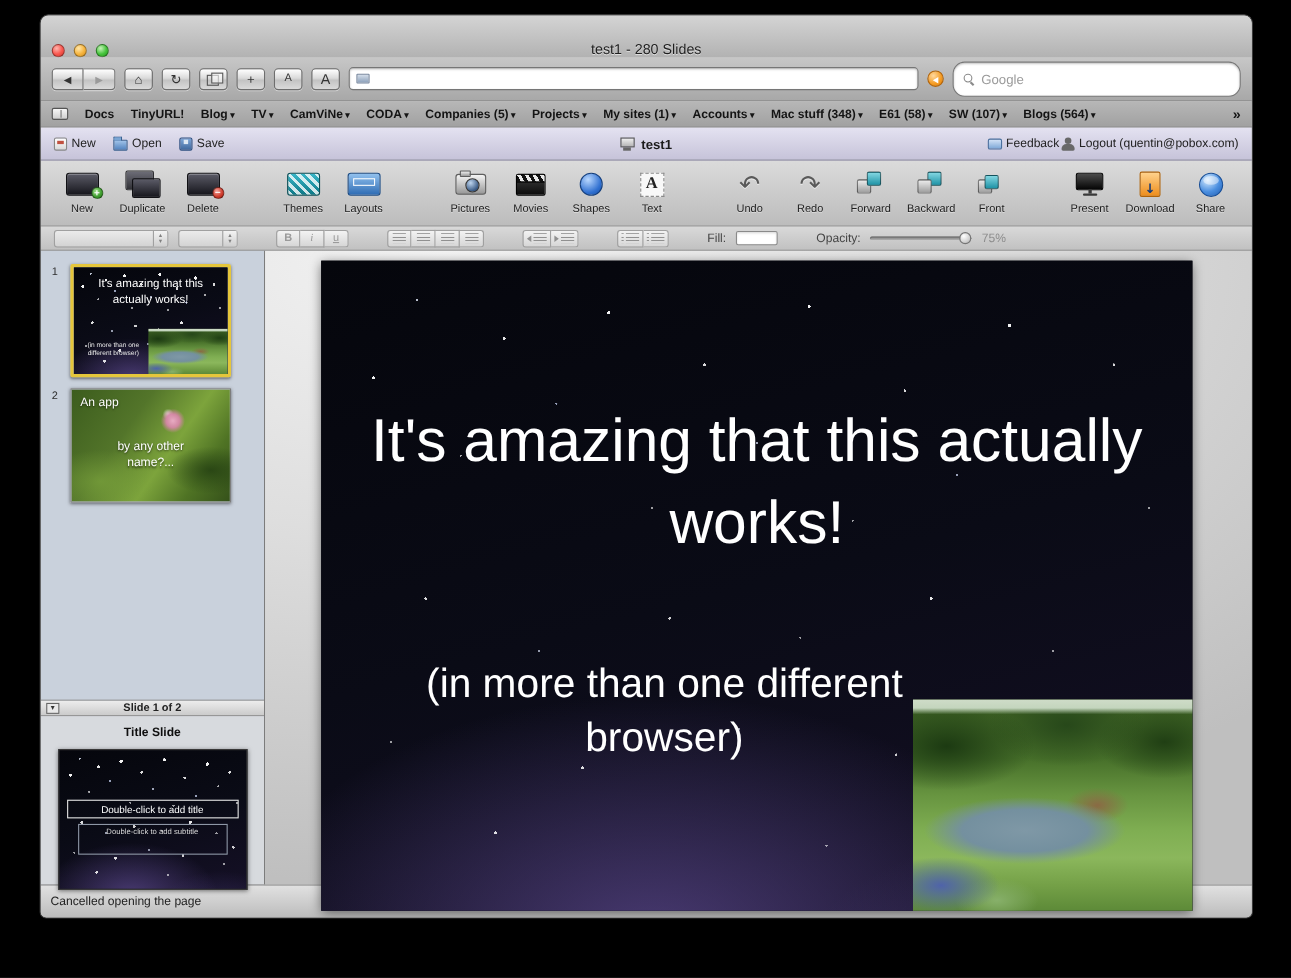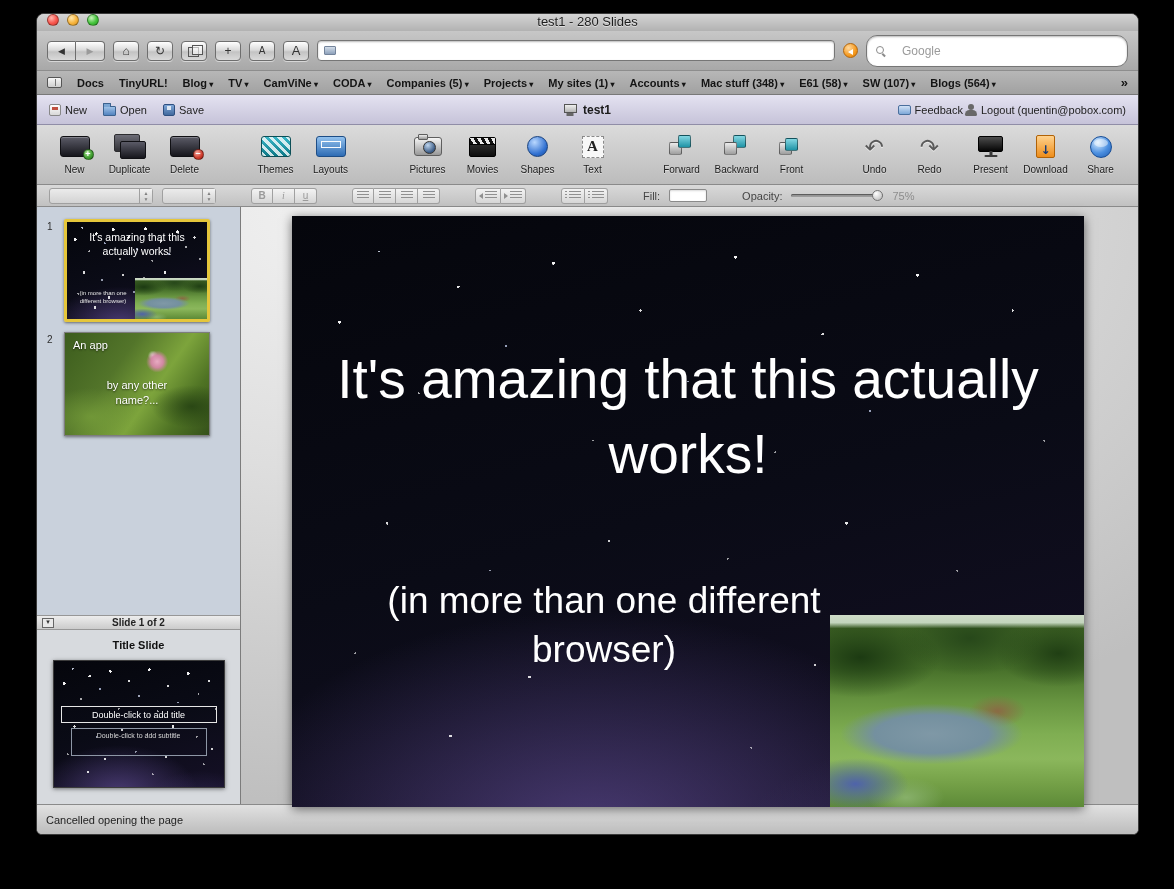--- a/index.html
+++ b/index.html
@@ -4,21 +4,21 @@
 <style>
   *{box-sizing:border-box;margin:0;padding:0}
   html,body{width:1174px;height:889px}
   body{background:#000;font-family:"Liberation Sans",sans-serif;position:relative;overflow:hidden}
 
   .window{position:absolute;left:36px;top:13px;width:1103px;height:822px;border-radius:8px 8px 6px 6px;
     background:#ccc;border:1px solid #3a3a3a;box-shadow:0 12px 34px rgba(0,0,0,.75);
     display:flex;flex-direction:column;overflow:hidden}
 
   
-  .titlebar{height:17px;background:linear-gradient(#d4d4d4,#b2b2b2);display:flex;align-items:flex-start;position:relative;flex:0 0 auto}
+  .titlebar{height:38px;background:linear-gradient(#d4d4d4,#b2b2b2);display:flex;align-items:flex-end;position:relative;flex:0 0 auto}
   .lights{display:flex;gap:8px;margin-left:10px;z-index:2}
   .light{width:12px;height:12px;border-radius:50%;border:1px solid rgba(0,0,0,.35)}
   .light.red{background:radial-gradient(circle at 35% 30%,#ffb6ae,#f9564e 55%,#cf3b30)}
   .light.yellow{background:radial-gradient(circle at 35% 30%,#ffe8ae,#f7b43d 55%,#d08f20)}
   .light.green{background:radial-gradient(circle at 35% 30%,#c8f2ba,#45c43c 55%,#289a20)}
   .wtitle{position:absolute;left:0;right:0;text-align:center;font-size:13px;color:#1e1e1e;text-shadow:0 1px 0 rgba(255,255,255,.55)}
 
   
   .navbar{height:40px;background:linear-gradient(#c7c7c7,#a8a8a8);display:flex;align-items:center;padding:0 10px;gap:8px;border-bottom:1px solid #8d8d8d;flex:0 0 auto}
   .btn{height:20px;min-width:26px;border:1px solid #6e6e6e;border-radius:4px;
@@ -29,21 +29,21 @@
   .seg .btn.last{border-radius:0 4px 4px 0;border-left:none;width:29px;font-size:9px;color:#9a9a9a}
   .webclip{position:relative;width:13px;height:11px}
   .webclip::before{content:"";position:absolute;left:0;top:2px;width:9px;height:8px;border:1px solid #555}
   .webclip::after{content:"";position:absolute;left:4px;top:0;width:9px;height:8px;border:1px solid #555;background:rgba(255,255,255,.6)}
   .urlfield{flex:1;height:21px;border:1px solid #767676;border-radius:4px;background:#fff;display:flex;align-items:center;padding:0 6px;gap:5px;box-shadow:inset 0 1px 2px rgba(0,0,0,.28)}
   .favicon{width:12px;height:9px;border:1px solid #74849b;border-radius:1px;background:linear-gradient(#d3dde9,#8da1bb);flex:0 0 auto}
   .urlfield input{flex:1;border:0;outline:0;background:transparent;font-size:12px;color:#111;font-family:inherit}
   .snapback{width:15px;height:15px;border-radius:50%;border:1px solid #b2650c;flex:0 0 auto;position:relative;
     background:radial-gradient(circle at 35% 30%,#ffd9a0,#f59a1f 60%,#d97c0b)}
   .snapback::after{content:"";position:absolute;left:4px;top:5px;width:0;height:0;border-top:3px solid transparent;border-bottom:3px solid transparent;border-right:5px solid #fff}
-  .searchfield{width:262px;height:21px;border:1px solid #767676;border-radius:11px;background:#fff;display:flex;align-items:center;padding:15px 9px;gap:16px;box-shadow:inset 0 1px 2px rgba(0,0,0,.28)}
+  .searchfield{width:262px;height:21px;border:1px solid #767676;border-radius:11px;background:#fff;display:flex;align-items:center;padding:15px 9px;gap:6px;box-shadow:inset 0 1px 2px rgba(0,0,0,.28)}
   .mag{width:10px;height:10px;position:relative;flex:0 0 auto}
   .mag::before{content:"";position:absolute;left:0;top:0;width:6px;height:6px;border:1.5px solid #8b8b8b;border-radius:50%}
   .mag::after{content:"";position:absolute;left:7px;top:7px;width:4px;height:1.6px;background:#8b8b8b;transform:rotate(45deg);transform-origin:0 0}
   .searchfield input{flex:1;border:0;outline:0;background:transparent;font-size:12px;color:#333;font-family:inherit}
   .searchfield input::placeholder{color:#9b9b9b}
 
   
   .bookmarksbar{height:24px;background:linear-gradient(#b7b7b7,#a1a1a1);border-bottom:1px solid #787878;display:flex;align-items:center;padding:0 10px;gap:15px;font-size:11px;font-weight:bold;color:#141414;white-space:nowrap;flex:0 0 auto}
   .bookicon{width:15px;height:11px;border:1px solid #555;border-radius:2px;background:linear-gradient(#f7f7f7,#cfcfcf);position:relative;flex:0 0 auto}
   .bookicon::after{content:"";position:absolute;left:50%;top:1px;bottom:1px;width:1px;background:#777}
@@ -394,20 +394,30 @@
           </span>
         <span class="tlabel">Shapes</span>
       </div>
       <div class="titem">
         <span class="ticon">
             <span class="texticon"></span>
           </span>
         <span class="tlabel">Text</span>
       </div>
     </div>
+    <div class="tgroup">
+      <div class="titem">
+        <span class="ticon undoicon"></span>
+        <span class="tlabel">Undo</span>
+      </div>
+      <div class="titem">
+        <span class="ticon redoicon"></span>
+        <span class="tlabel">Redo</span>
+      </div>
+    </div>
     <div class="tgroup tg4">
       <div class="titem">
         <span class="ticon">
             <span class="arr fwd">
               <span class="sq gray"></span>
               <span class="sq teal"></span>
             </span>
           </span>
         <span class="tlabel">Forward</span>
       </div>
@@ -421,30 +431,20 @@
         <span class="tlabel">Backward</span>
       </div>
       <div class="titem">
         <span class="ticon">
             <span class="arr frt">
               <span class="sq gray"></span>
               <span class="sq teal"></span>
             </span>
           </span>
         <span class="tlabel">Front</span>
-      </div>
-    </div>
-    <div class="tgroup">
-      <div class="titem">
-        <span class="ticon undoicon"></span>
-        <span class="tlabel">Undo</span>
-      </div>
-      <div class="titem">
-        <span class="ticon redoicon"></span>
-        <span class="tlabel">Redo</span>
       </div>
     </div>
     <div class="tspacer"></div>
     <div class="tgroup">
       <div class="titem">
         <span class="ticon">
             <span class="presicon"></span>
           </span>
         <span class="tlabel">Present</span>
       </div>

